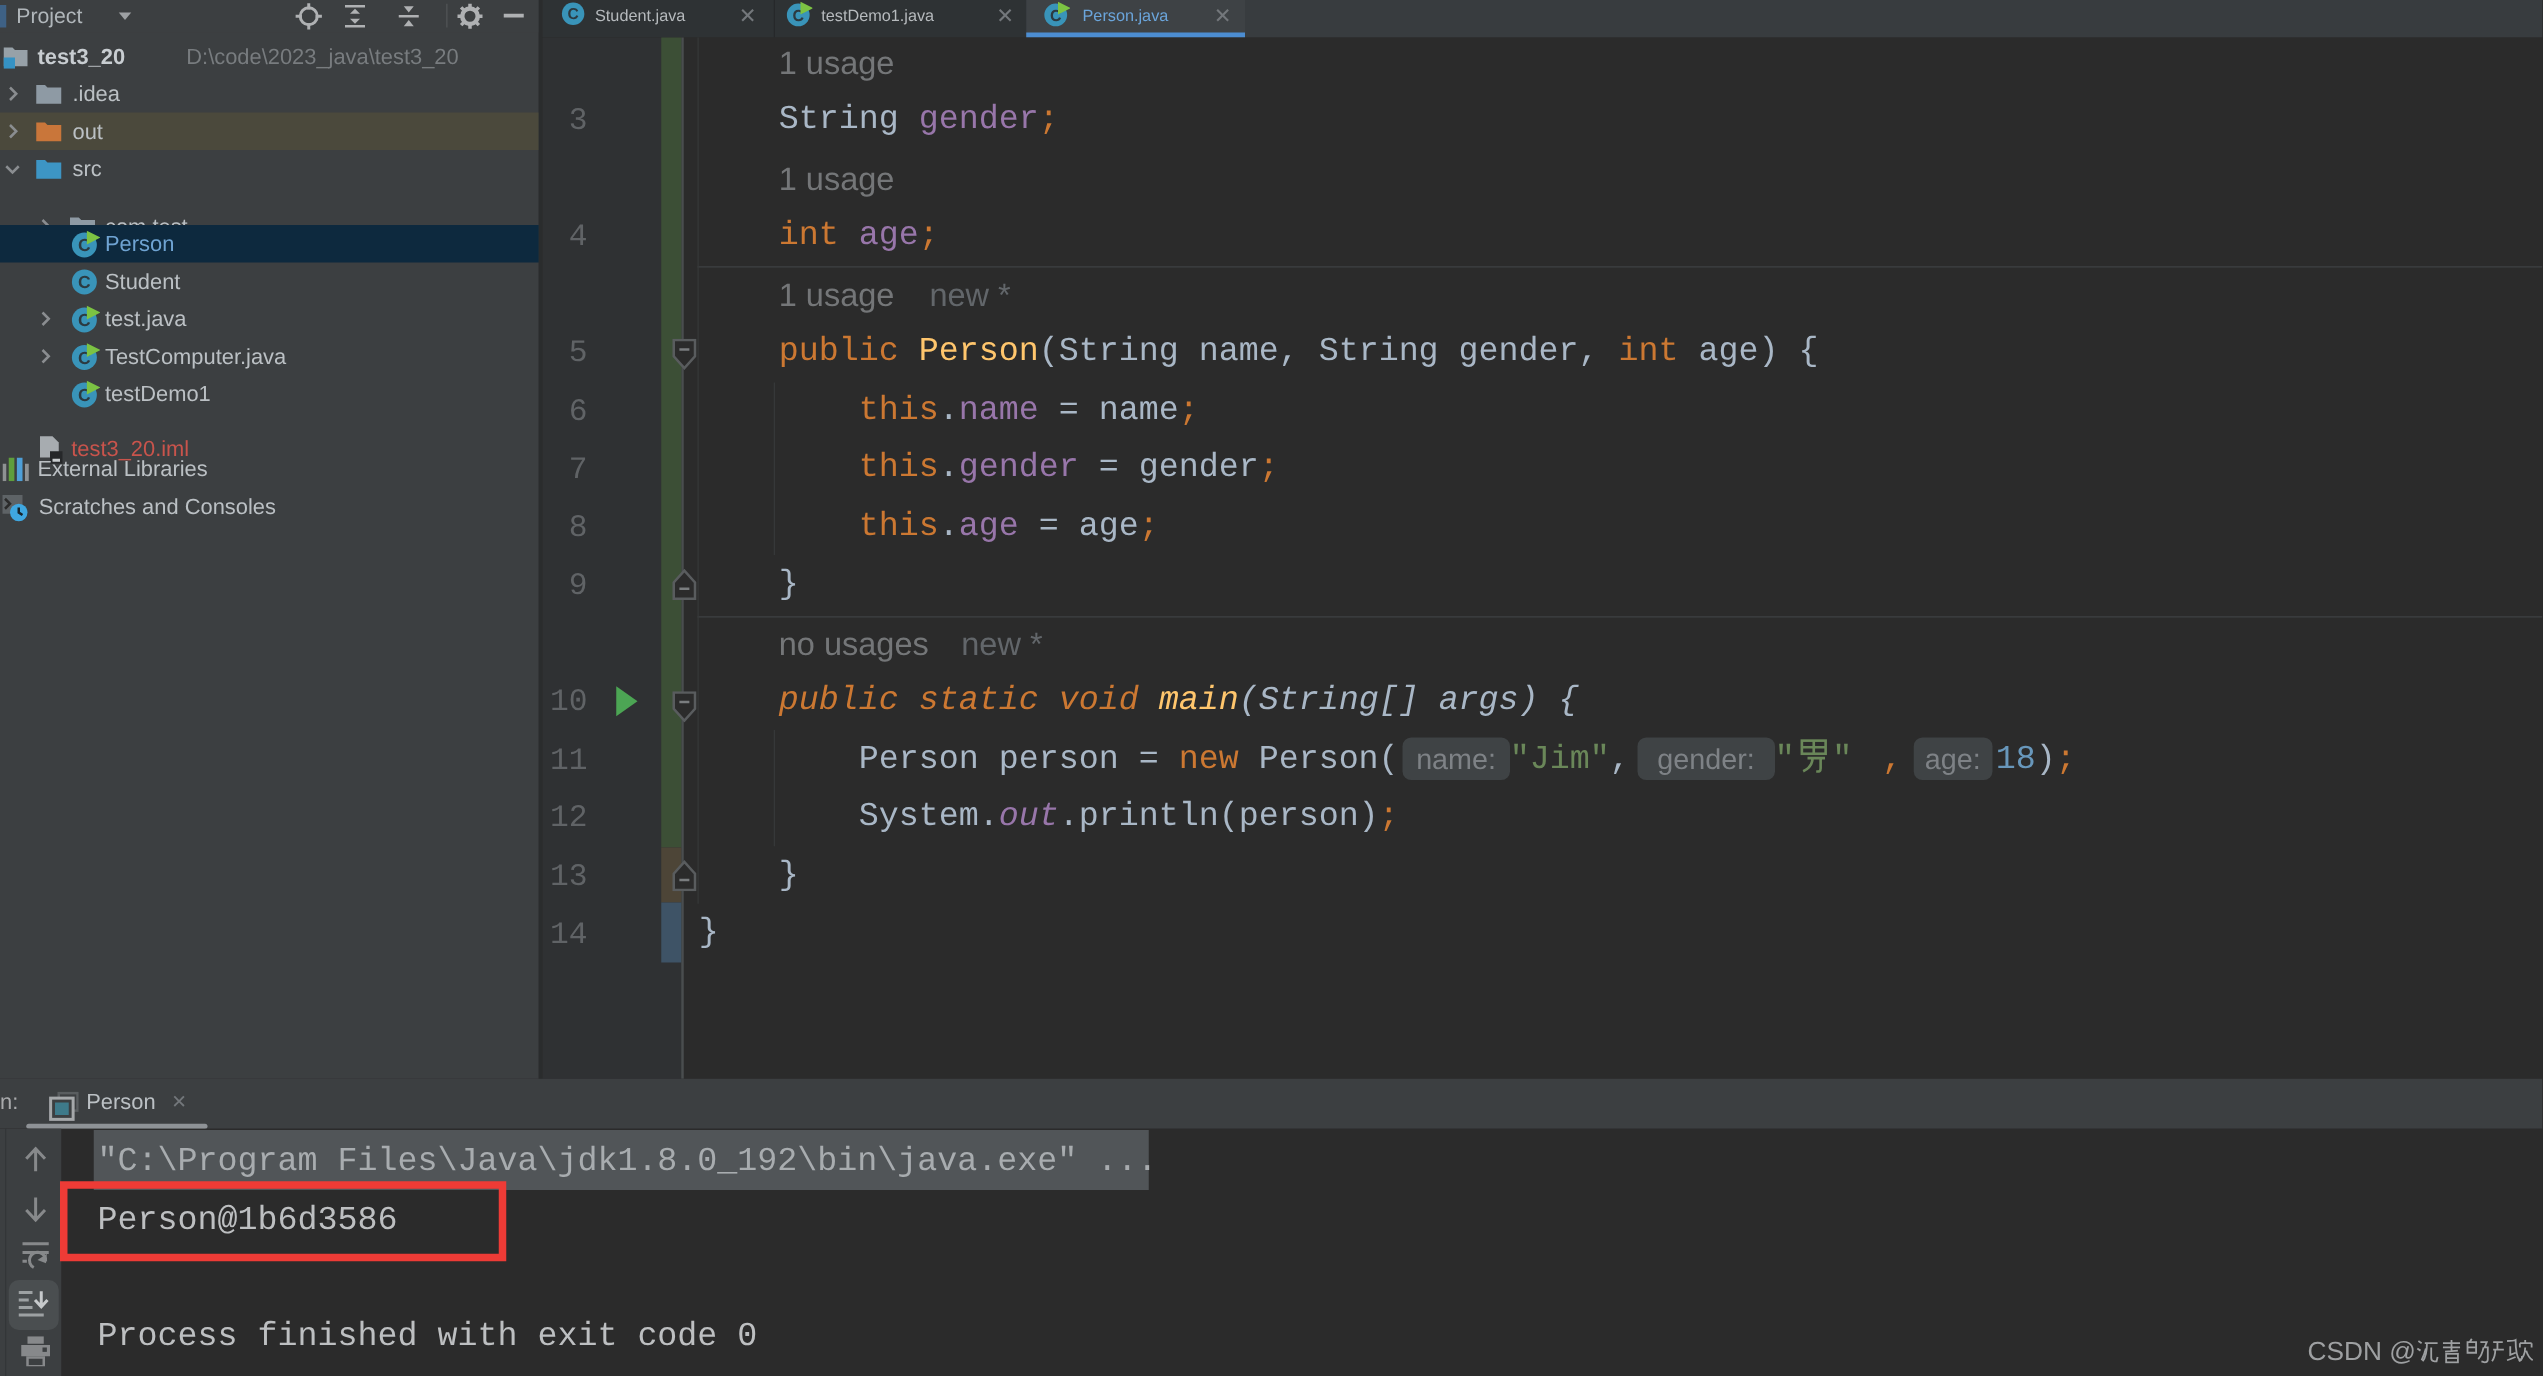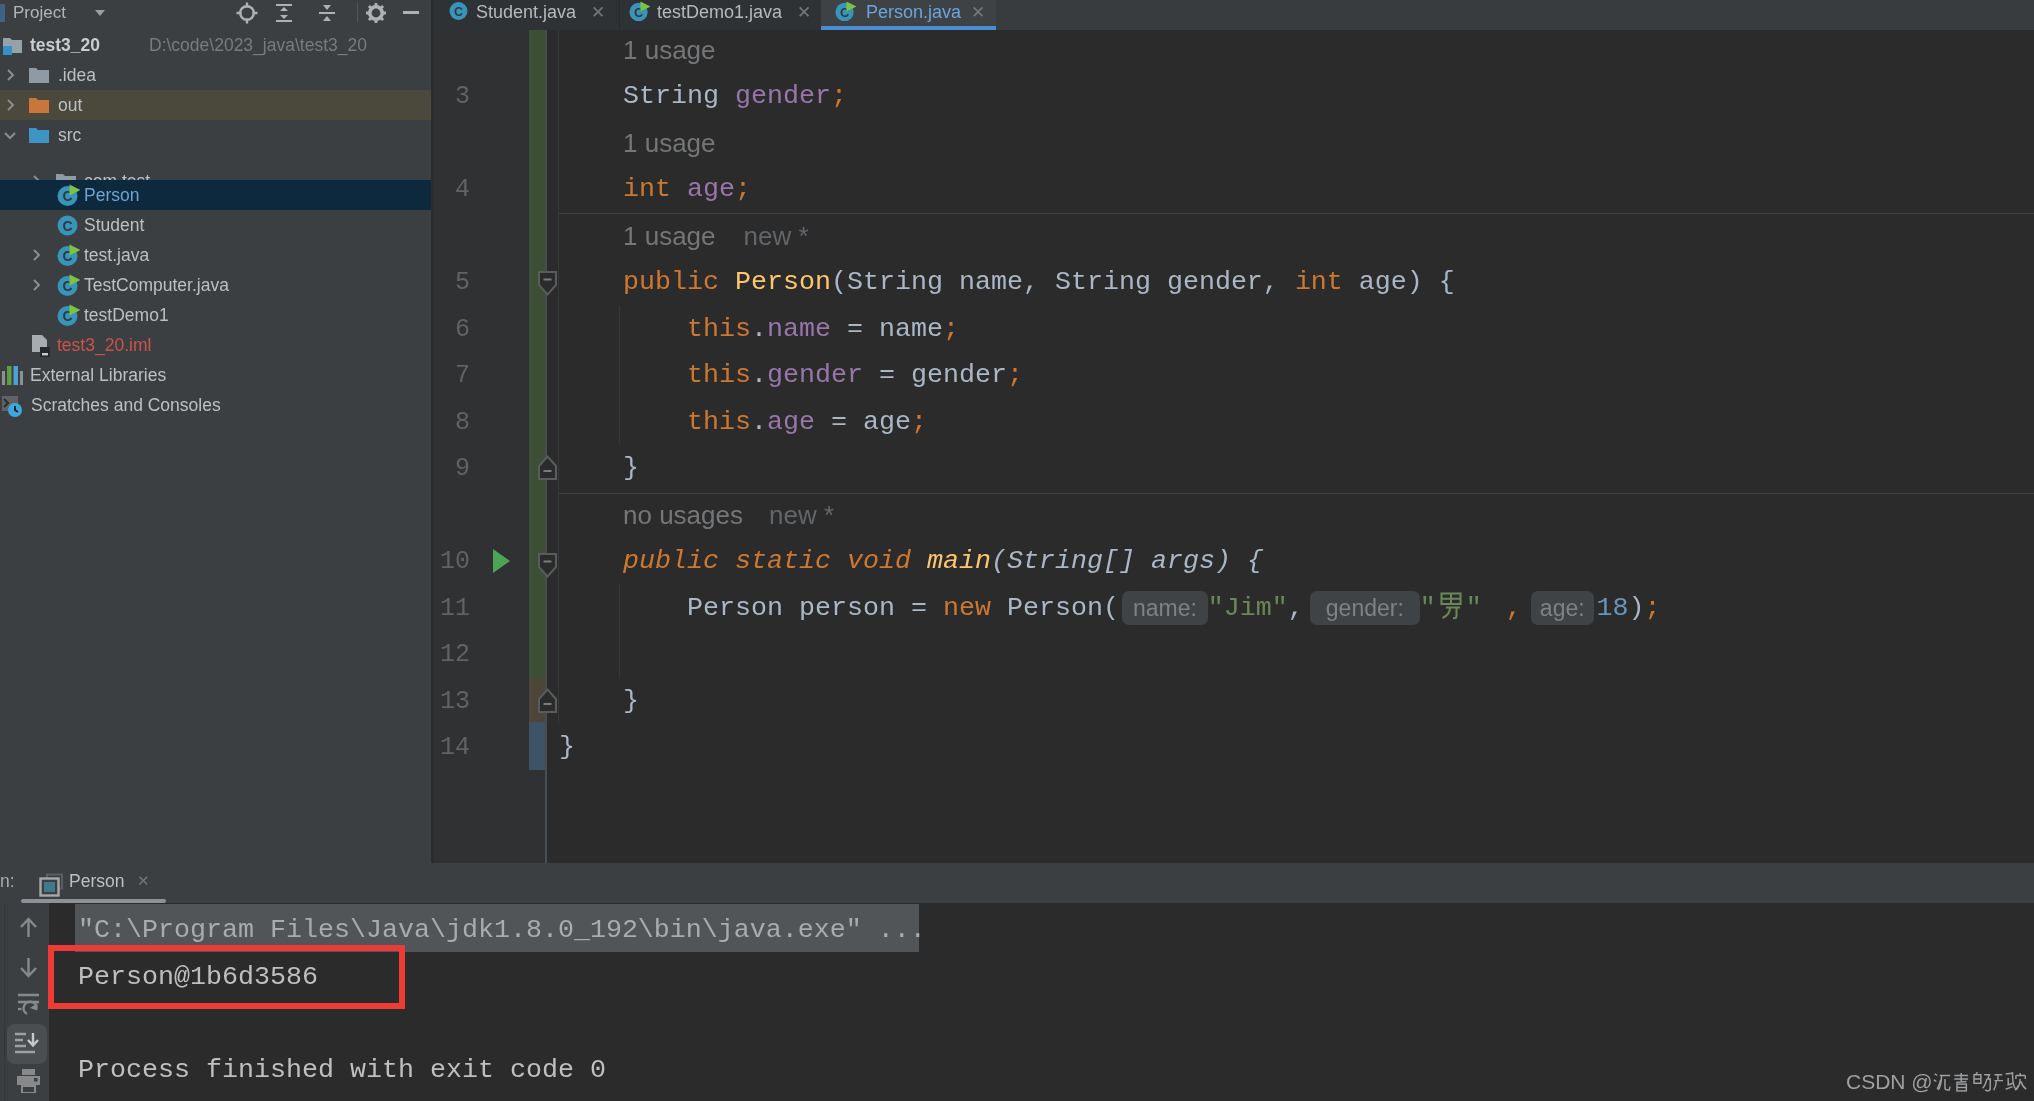--- a/index.html
+++ b/index.html
@@ -14,21 +14,21 @@
   #phead { position:absolute; left:0; top:0; width:431px; height:26px; background:#3C3F41; }
   .ptxt { color:#B0B6BA; font-size:17px; }
   .row { position:absolute; left:0; width:431px; height:30px; }
   .rowc { position:absolute; height:30px; line-height:30px; color:#BBC0C4; font-size:17.5px; white-space:pre; }
   .chev { position:absolute; width:12px; height:12px; }
   .gray { color:#787C7F; }
 
   
   #tabbar { position:absolute; left:434px; top:0; width:1600px; height:30px; background:#2E3234; }
   #tabbar .strip { position:absolute; left:562px; top:0; right:0; height:30px; background:#383C3F; }
-  .tab { position:absolute; top:0; height:30px; line-height:25px; color:#B6BABD; font-size:18px; }
+  .tab { position:absolute; top:0; height:30px; line-height:25px; color:#B6BABD; font-size:13px; }
   .tabx { color:#73777B; font-size:17px; line-height:26px; }
 
   
   #editor { position:absolute; left:434px; top:30px; width:1600px; height:833px; background:#2B2B2B; }
   .lnum { position:absolute; width:40px; text-align:right; font-family:"Liberation Mono",monospace;
           font-size:25px; color:#606366; height:47px; line-height:47px; }
   .cr { position:absolute; left:125px; height:47px; line-height:47px; white-space:pre;
         font-family:"Liberation Mono",monospace; font-size:26.67px; color:#A9B7C6; }
   .kw { color:#CC7832; }
   .fld { color:#9876AA; }
@@ -183,21 +183,21 @@
 
       <div class="row" style="top:300px;">
         <svg class="abs" style="left:57px;top:4px;" width="23" height="23" viewBox="0 0 23 23">
           <circle cx="10.5" cy="12" r="10" fill="#3994B9"></circle>
           <text x="10.5" y="17" font-size="14" font-family="Liberation Sans" font-weight="bold" fill="#2C3A41" text-anchor="middle">C</text>
           <path d="M12.5 0.5 L23.5 6 L12.5 11.5 Z" fill="#7CC343"></path>
         </svg>
         <div class="rowc" style="left:84px;">testDemo1</div>
       </div>
 
-      <div class="row" style="top:330px;">
+      <div class="row" style="top:344px;">
         <svg class="abs" style="left:31px;top:4px;" width="20" height="23" viewBox="0 0 20 23">
           <path d="M1 1 h10 l5 5 v12 h-15 z" fill="#A7ACB0"></path>
           <rect x="9" y="13" width="10" height="10" fill="#26282A"></rect>
           <rect x="11" y="19" width="6" height="2.4" fill="#C8CCCE"></rect>
         </svg>
         <div class="rowc" style="left:57px;color:#C9544C;">test3_20.iml</div>
       </div>
 
       <div class="row" style="top:360px;">
         <svg class="abs" style="left:2px;top:6px;" width="22" height="19" viewBox="0 0 22 19">
@@ -314,20 +314,21 @@
     <div class="cr" style="top:415px;">    }</div>
     <div class="inl" style="top:462px;">no usages<span style="display:inline-block;width:26px;"></span><span class="inl2">new *</span></div>
     <div class="cr" style="top:508px;font-style:italic;">    <span class="kw">public static void</span> <span class="fn">main</span>(String[] args) {</div>
     <div class="cr" style="top:555px;">        Person person = <span class="kw">new</span> Person(<span class="chip" style="margin-left:3px;padding:0 11px;text-align:right;">name:</span><span class="str">"Jim"</span>,<span class="chip" style="margin-left:6px;padding:0 16px;">gender:</span><span class="str">"</span><svg width="30" height="29" viewBox="0 0 26 29" style="vertical-align:-5px;">
           <g stroke="#6A8759" stroke-width="2.1" fill="none">
             <rect x="3.5" y="2.5" width="19" height="10.5"></rect>
             <path d="M13 2.5 V13 M3.5 7.8 H22.5"></path>
             <path d="M8 16.5 H22 M12 16.5 C12 21 10 24.5 4.5 27 M18.5 16.5 V24.5 C18.5 27 17.5 27.5 15 27"></path>
           </g>
         </svg><span class="str">"</span><span class="kw" style="margin-left:24px;">,</span><span class="chip" style="margin-left:9px;padding:0 9px;">age:</span><span class="num" style="margin-left:3px;">18</span>)<span class="kw">;</span></div>
+    <div class="cr" style="top:601px;">        System.<span class="fld" style="font-style:italic;">out</span>.println(person)<span class="kw">;</span></div>
     <div class="cr" style="top:648px;">    }</div>
     <div class="cr" style="top:694px;">}</div>
   </div>
 
   <div id="chead">
     <div class="abs" style="left:0;top:8px;color:#A9AAAC;font-size:17.5px;">n:</div>
     <svg class="abs" style="left:39px;top:10px;" width="24" height="25" viewBox="0 0 24 25">
       <rect x="8" y="1.5" width="15" height="14" fill="none" stroke="#5A5E60" stroke-width="2"></rect>
       <rect x="1.5" y="5.5" width="18" height="17" fill="#3C3F41" stroke="#A5A8AA" stroke-width="2.4"></rect>
       <rect x="5" y="9" width="11" height="10" fill="#3E7A8A"></rect>

